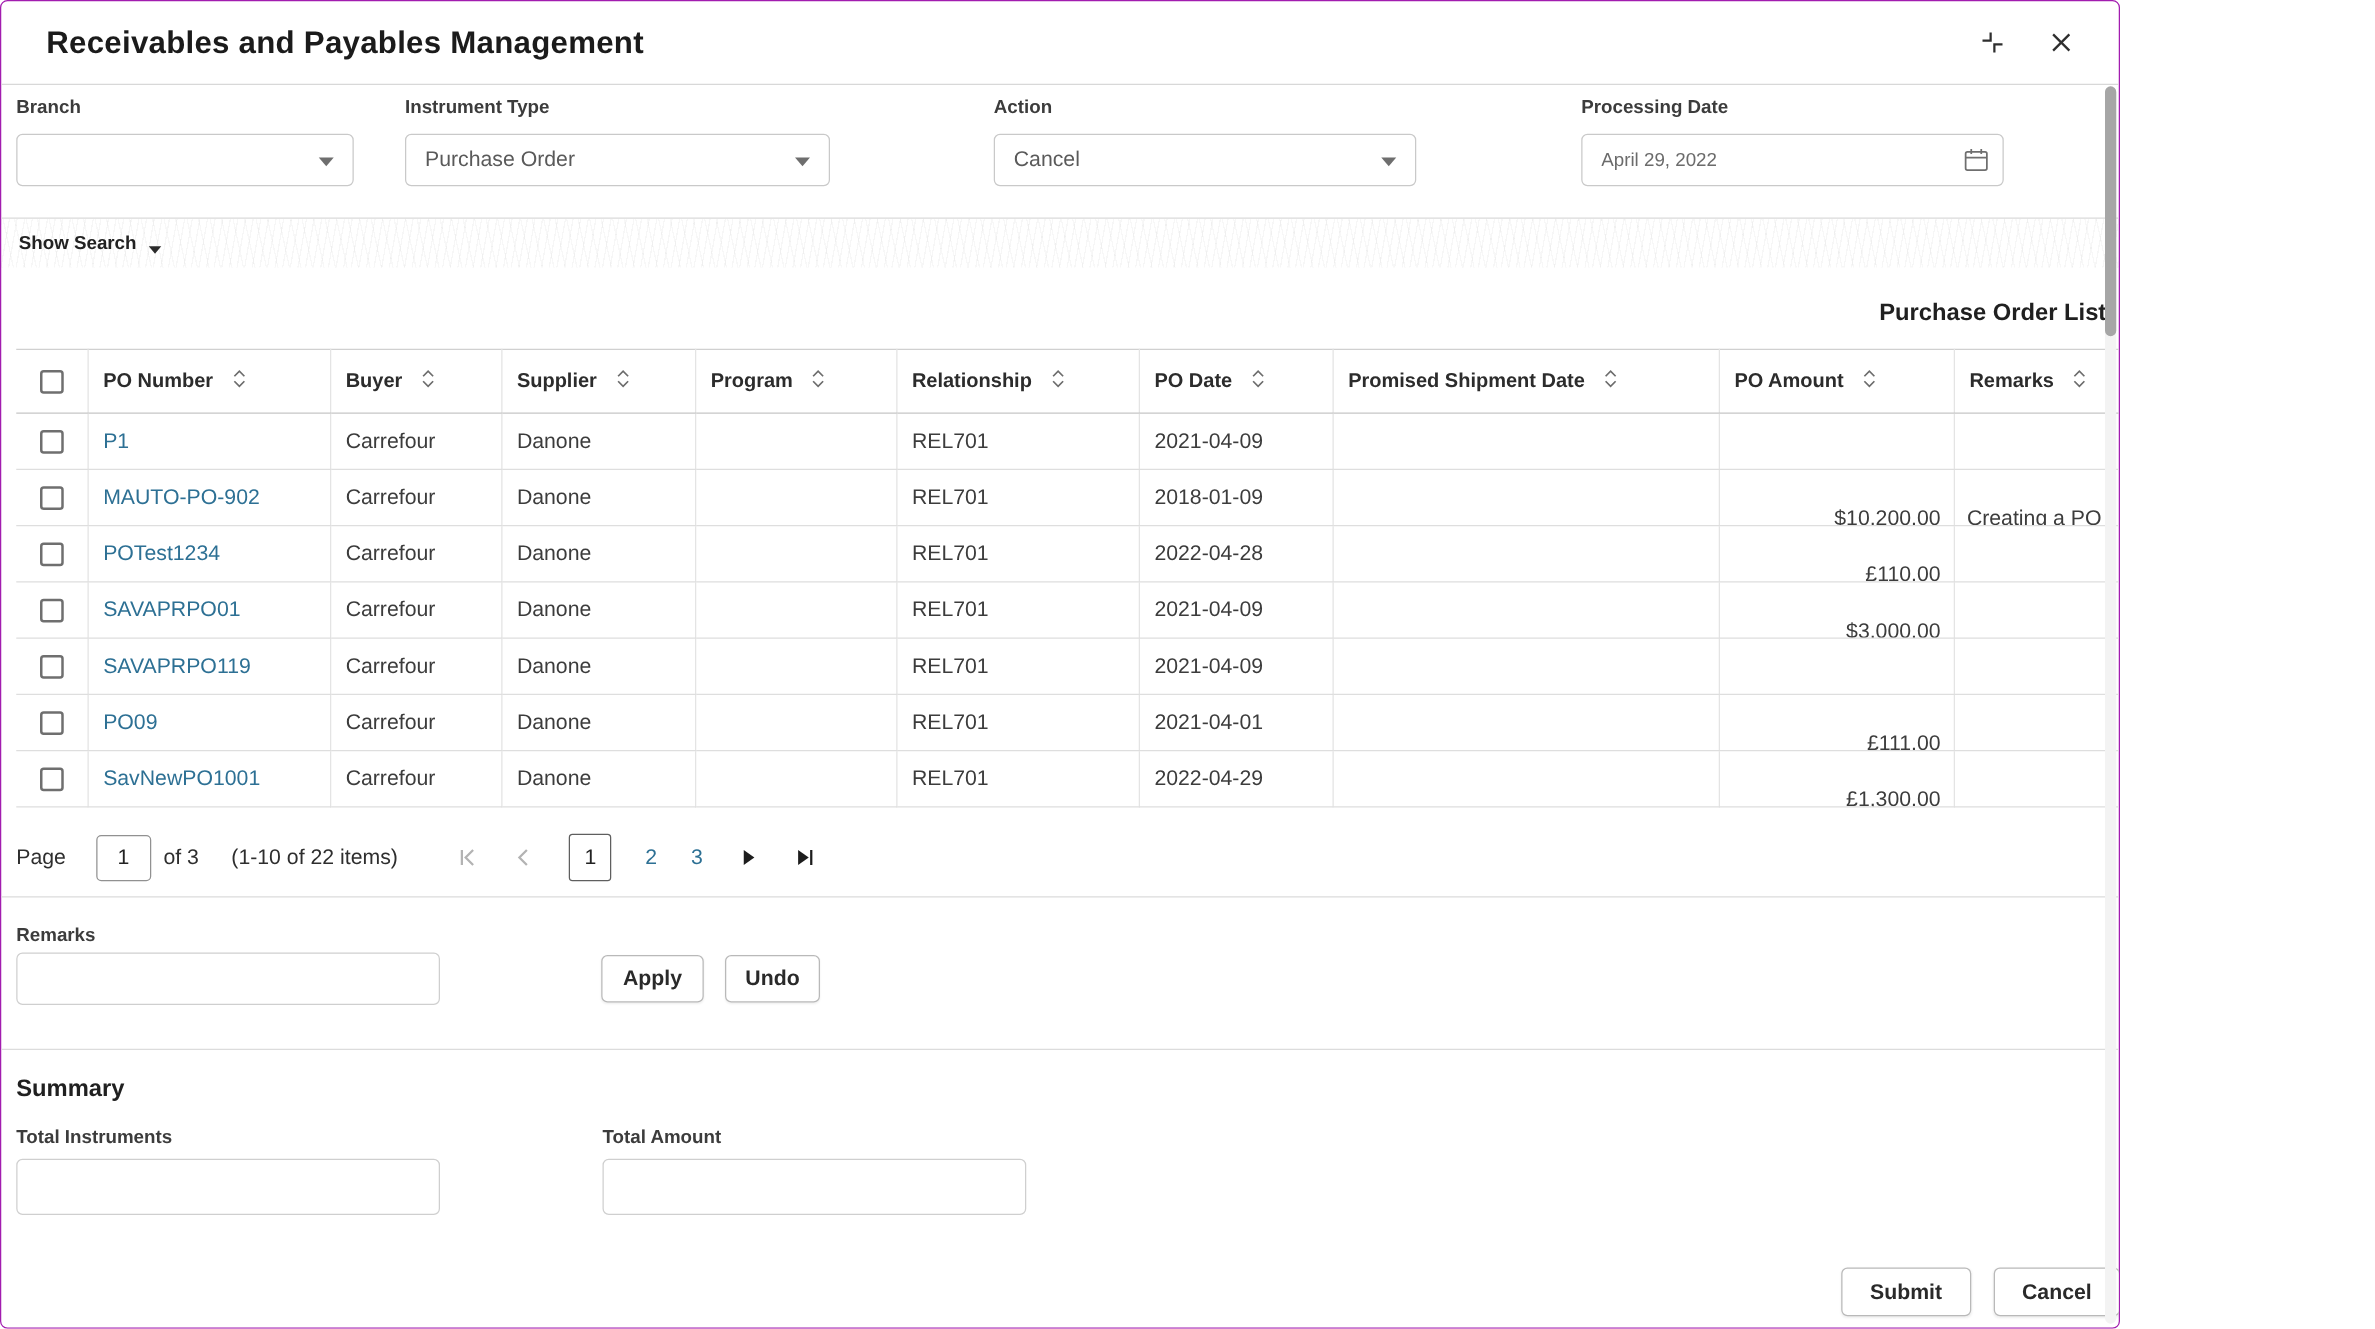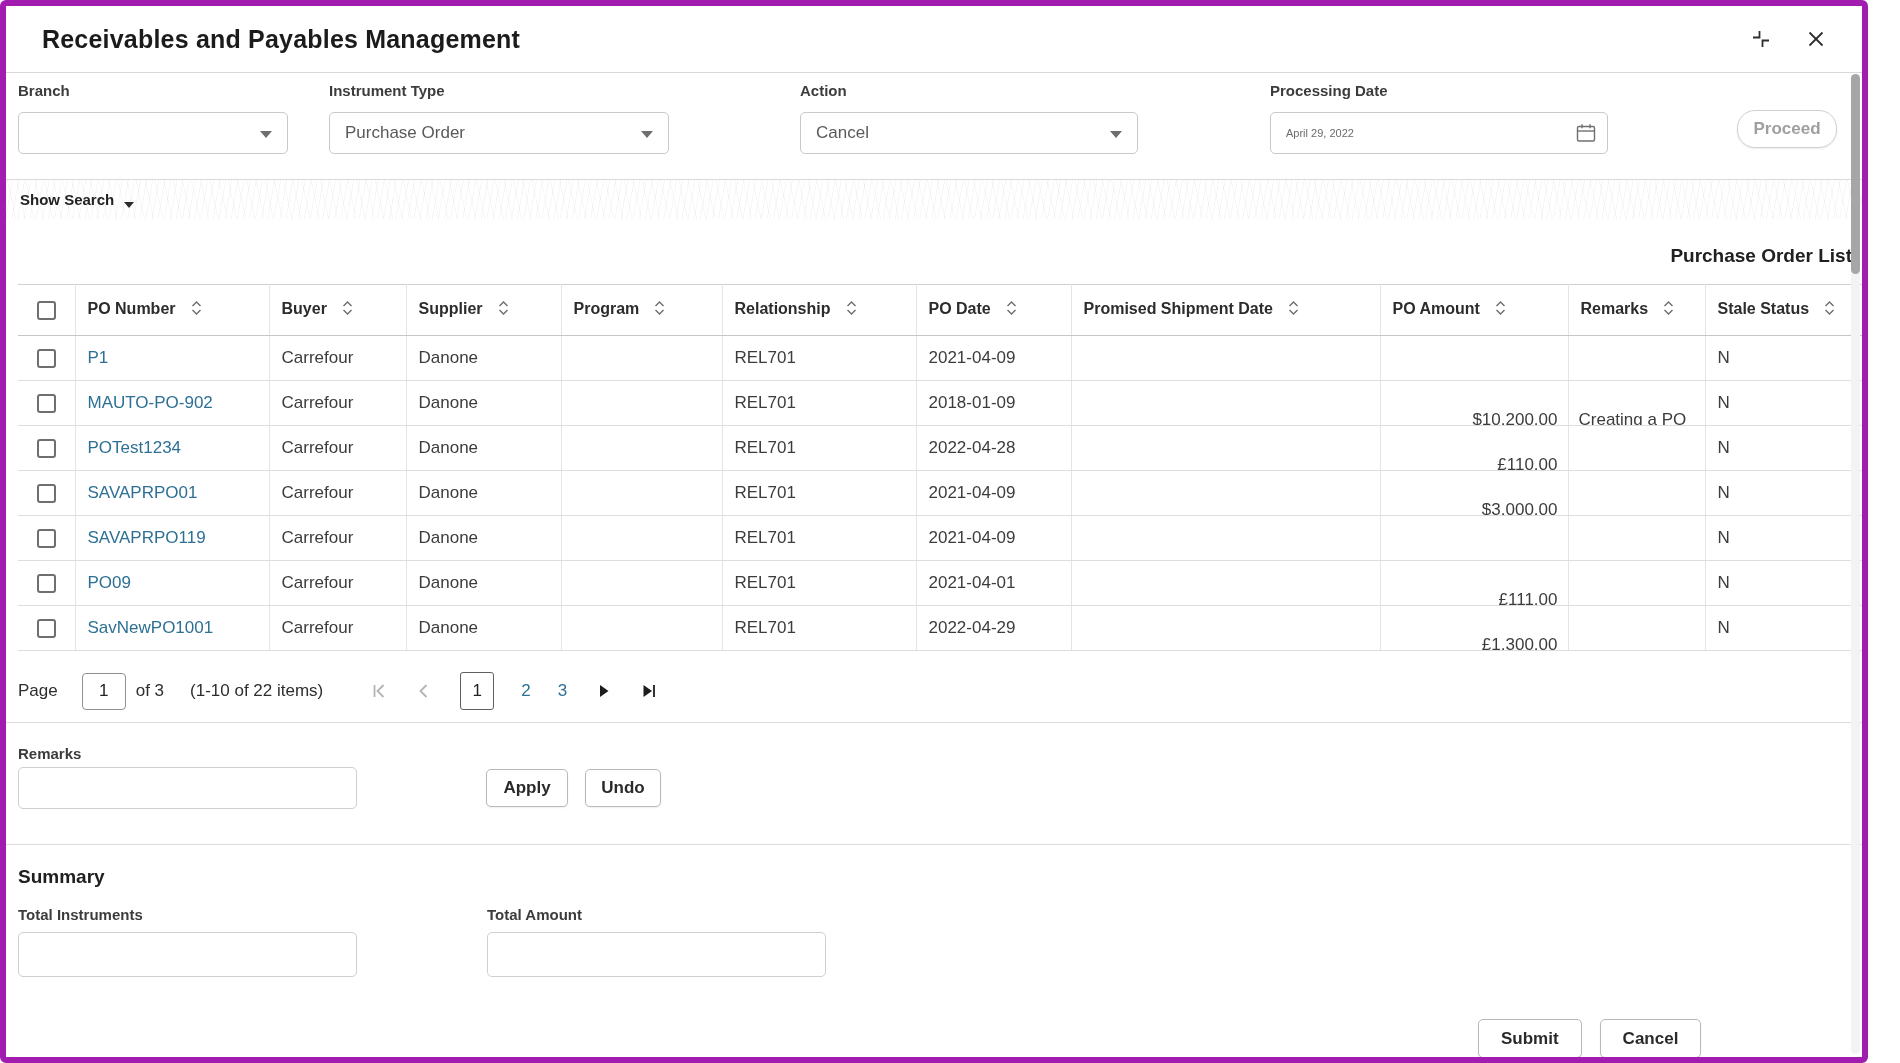--- a/index.html
+++ b/index.html
@@ -1,20 +1,20 @@
 <!DOCTYPE html>
 <html style="--link: #2d7094;"><head>
 <meta charset="utf-8">
 <style>
   * { margin:0; padding:0; box-sizing:border-box; }
   html,body { width:1900px; height:1063px; background:#fff; }
   body { font-family:"Liberation Sans", sans-serif; color:#333; }
 
-  .window { position:relative; width:1868px; height:1063px; background:#fff;
-            border:6px solid #a21caf; border-radius:6px; overflow:hidden; }
+  .window { position:relative; width:1696px; height:1063px; background:#fff;
+            border:1px solid #a21caf; border-radius:6px; overflow:hidden; }
 
   
   .titlebar { display:flex; align-items:center; height:67px; padding:0 34px 0 36px;
               border-bottom:1px solid #d8d8d8; }
   .titlebar h1 { font-size:25px; font-weight:700; color:#1b1b1b; letter-spacing:.2px; }
   .titlebar-icons { margin-left:auto; display:flex; align-items:center; gap:30px; }
   .icon-btn { background:none; border:none; cursor:pointer; display:flex; align-items:center; padding:2px; }
 
   
   .filters { position:relative; height:106px; }
@@ -27,21 +27,21 @@
   .f-action { left:794px; width:338px; }
   .f-date   { left:1264px; width:338px; }
   .select-box, .date-box { position:relative; height:42px; width:100%;
       border:1px solid #c9c9c9; border-radius:5px; background:#fff;
       display:flex; align-items:center; padding:0 38px 0 15px; cursor:pointer; }
   .select-value { font-size:17px; color:#5a5a5a; white-space:nowrap; overflow:hidden; }
   .caret { position:absolute; right:15px; top:18px; width:0; height:0;
            border-left:6px solid transparent; border-right:6px solid transparent;
            border-top:7px solid #6e6e6e; }
   .date-box { padding-right:46px; }
-  .date-box input { border:none; outline:none; width:100%; font-size:11px; color:#6b6b6b;
+  .date-box input { border:none; outline:none; width:100%; font-size:15px; color:#6b6b6b;
                     font-family:inherit; background:transparent; }
   .cal-btn { position:absolute; right:10px; top:9px; background:none; border:none; cursor:pointer; }
 
   .btn { border:1px solid #b9b9b9; border-radius:5px; background:#fff; font-family:inherit;
          font-size:17px; font-weight:600; color:#2a2a2a; cursor:pointer;
          box-shadow:0 1px 2px rgba(0,0,0,.07); }
   .proceed { position:absolute; left:1731px; top:37px; width:100px; height:38px;
              color:#9f9f9f; border-color:#d0d0d0; font-weight:600;border-radius:18px; }
 
   

